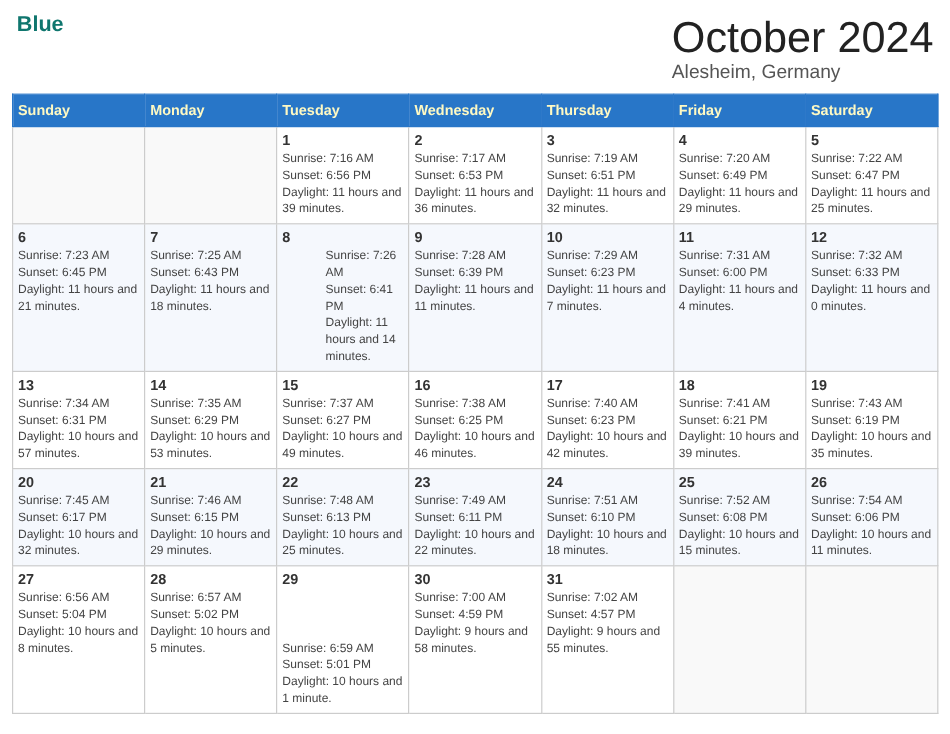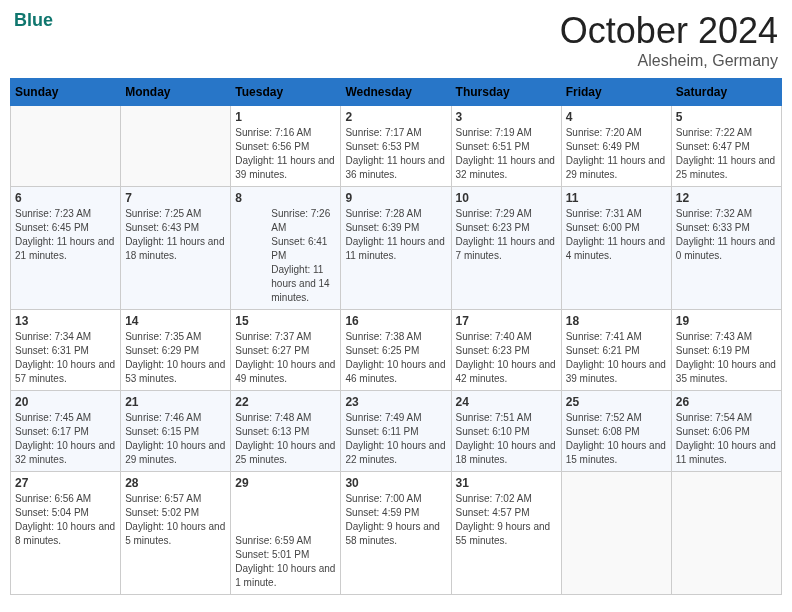--- a/index.html
+++ b/index.html
@@ -30,39 +30,38 @@
     }
     .logo-text span {
       color: #1a6ab5;
     }
     .logo-icon {
       width: 28px;
       height: 28px;
       margin-left: 2px;
     }
     .title-block {
-      text-align: right;
     }
     .month-title {
       font-size: 36px;
       font-weight: normal;
       color: #222;
     }
     .location {
       font-size: 16px;
       color: #555;
     }
     table {
       width: 100%;
       border-collapse: collapse;
       font-size: 11px;
     }
     th {
       background-color: #2876c8;
-      color: #000000;
+      color: #fef9c3;
       padding: 6px 4px;
       text-align: left;
       font-weight: bold;
       font-size: 12px;
       border: 1px solid #2876c8;
     }
     td {
       border: 1px solid #ccc;
       vertical-align: top;
       padding: 4px;

